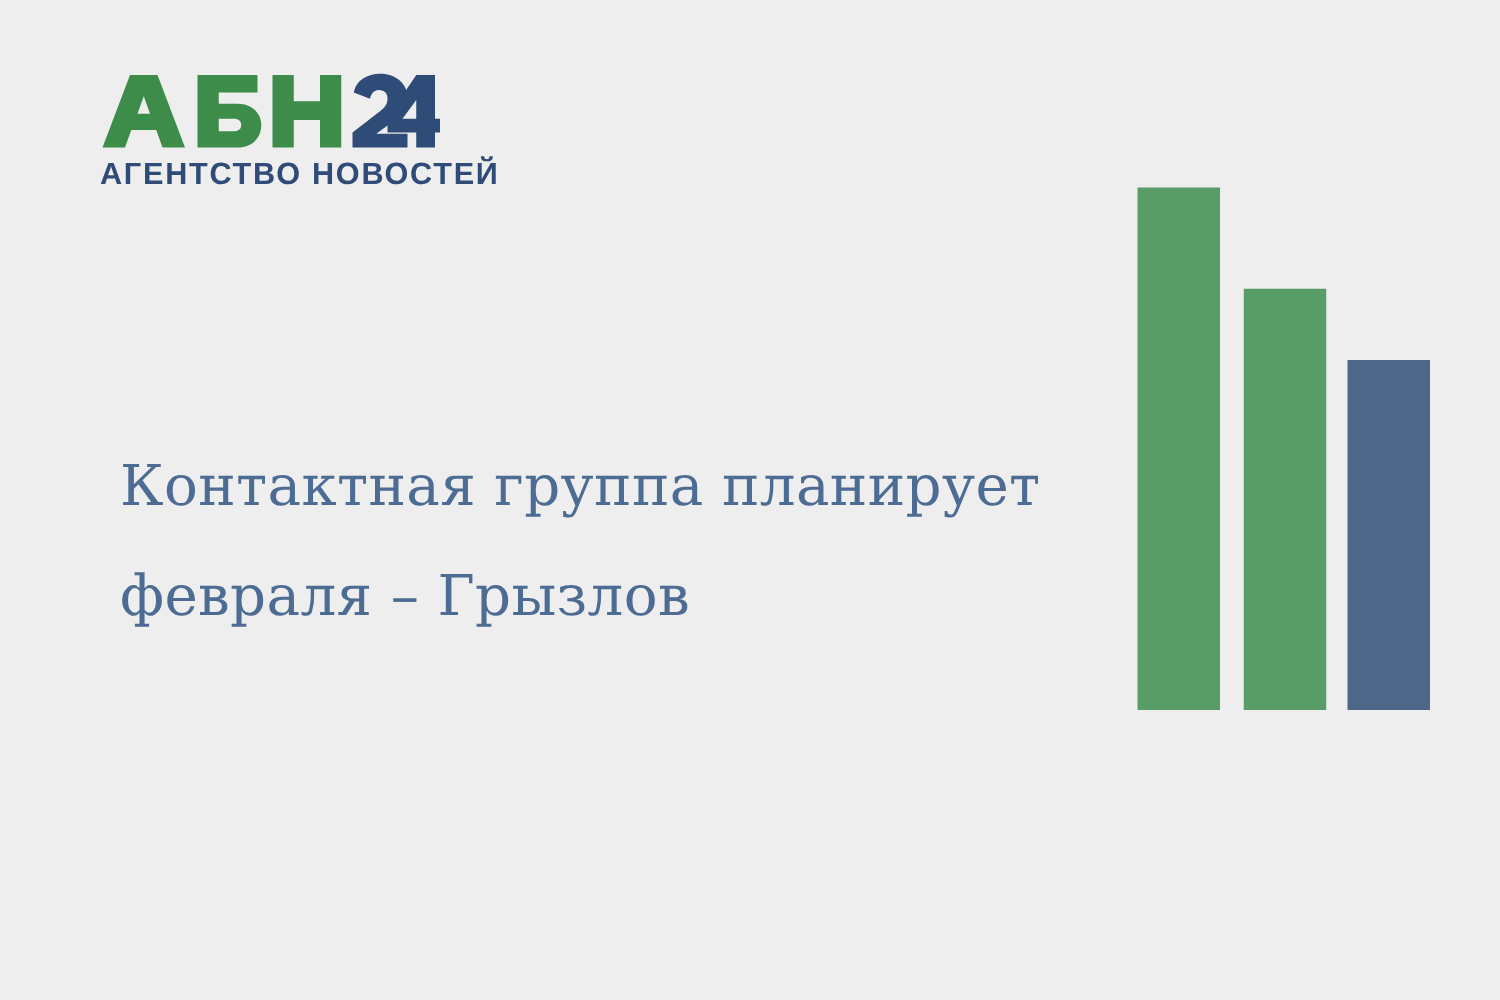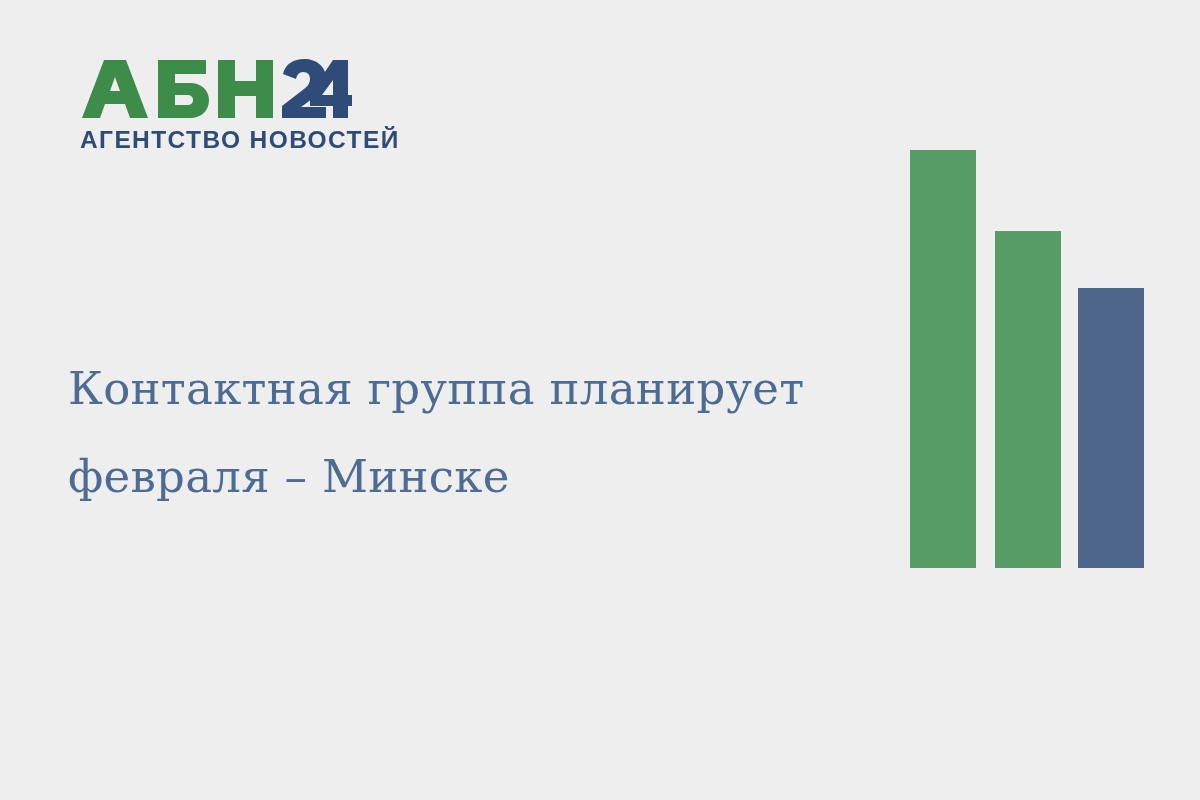--- a/index.html
+++ b/index.html
@@ -95,20 +95,21 @@
   }
   .headline-line {
     display: block;
     font-family: "DejaVu Serif", "Liberation Serif", serif;
     font-size: 45px;
     font-weight: 400;
     line-height: 88px;
     color: #4d6c94;
     white-space: nowrap;
     letter-spacing: 0.3px;
+    margin-left: 28px;
   }
 </style>
 </head>
 <body>
 
 <div class="card">
 
   <div class="bars">
     <span class="bar bar-1"></span>
     <span class="bar bar-2"></span>
@@ -135,16 +136,16 @@
 
         <path d="M253 2 L268 2 L268 37 L272 37 L272 48 L268 48 L268 60 L253 60 L253 48 L230 48 L230 36 Z
                  M253 37 L253 22 L242 37 Z" fill="#2f4b77"></path>
       </svg>
     </span>
     <span class="logo-tagline">АГЕНТСТВО НОВОСТЕЙ</span>
   </div>
 
   <div class="headline">
     <span class="headline-line">Контактная группа планирует</span>
-    <span class="headline-line">февраля – Минске</span>
+    <span class="headline-line">февраля – Грызлов</span>
   </div>
 
 </div>
 
 </body></html>

